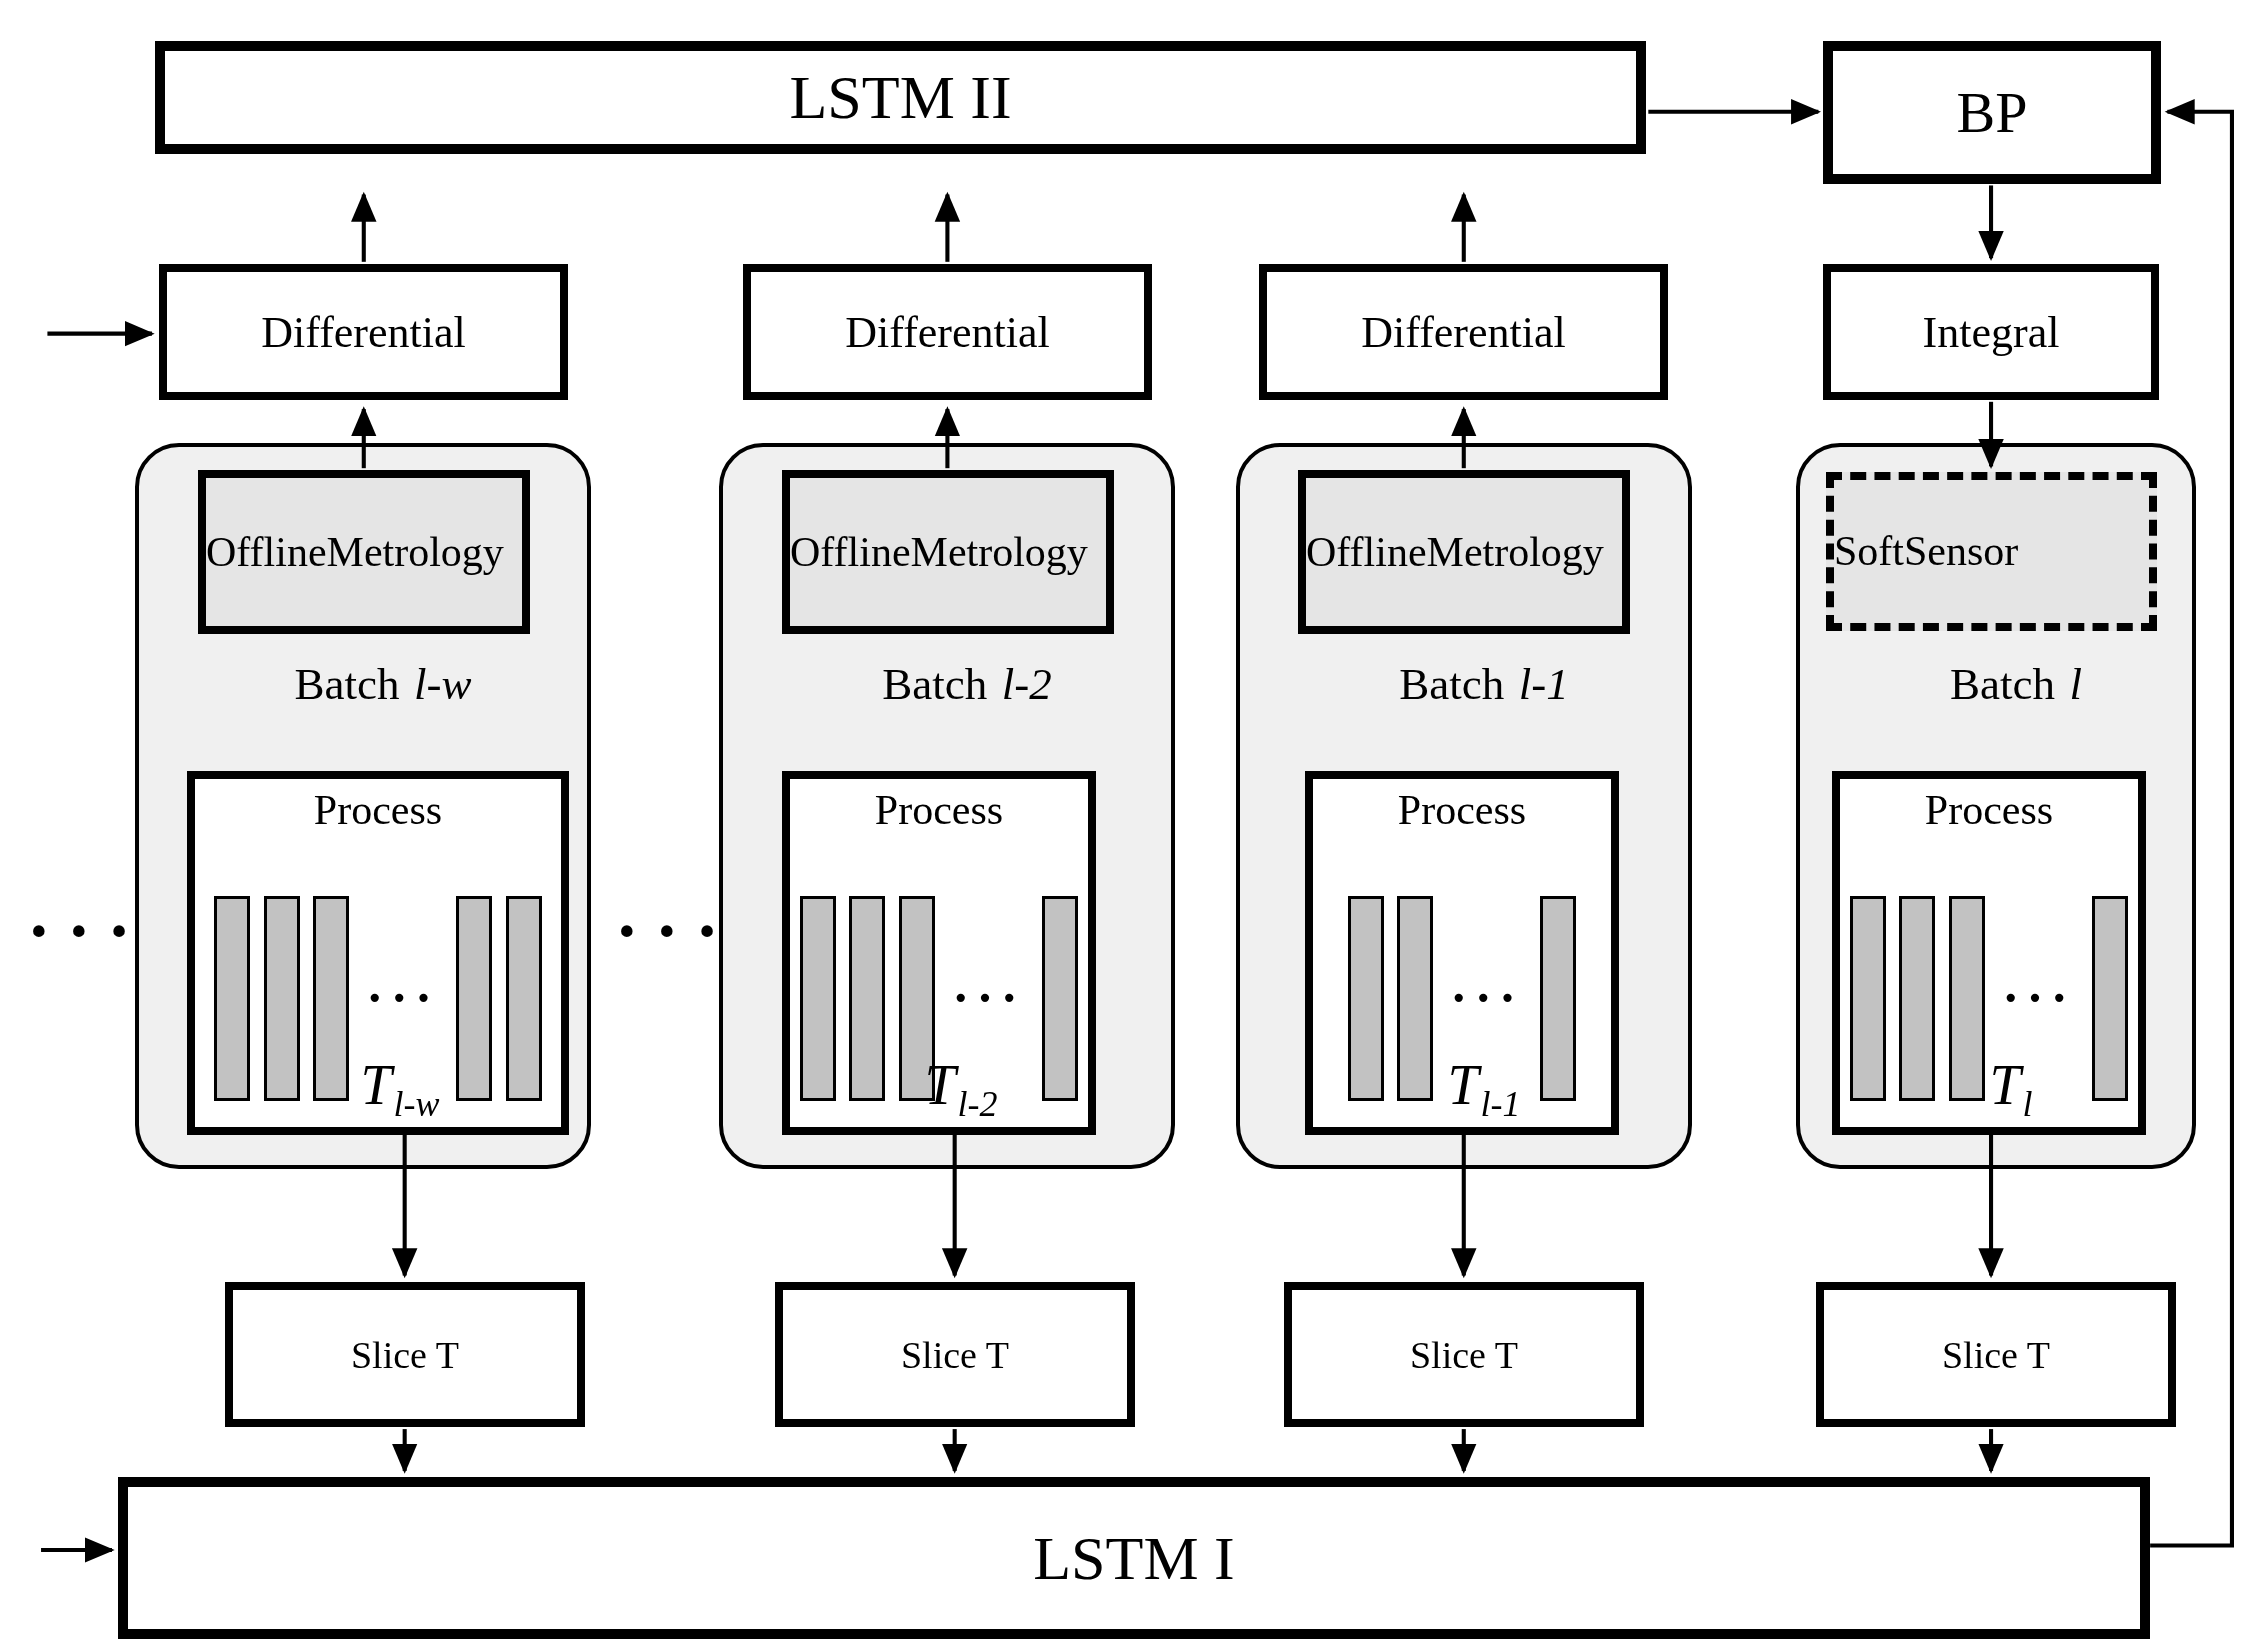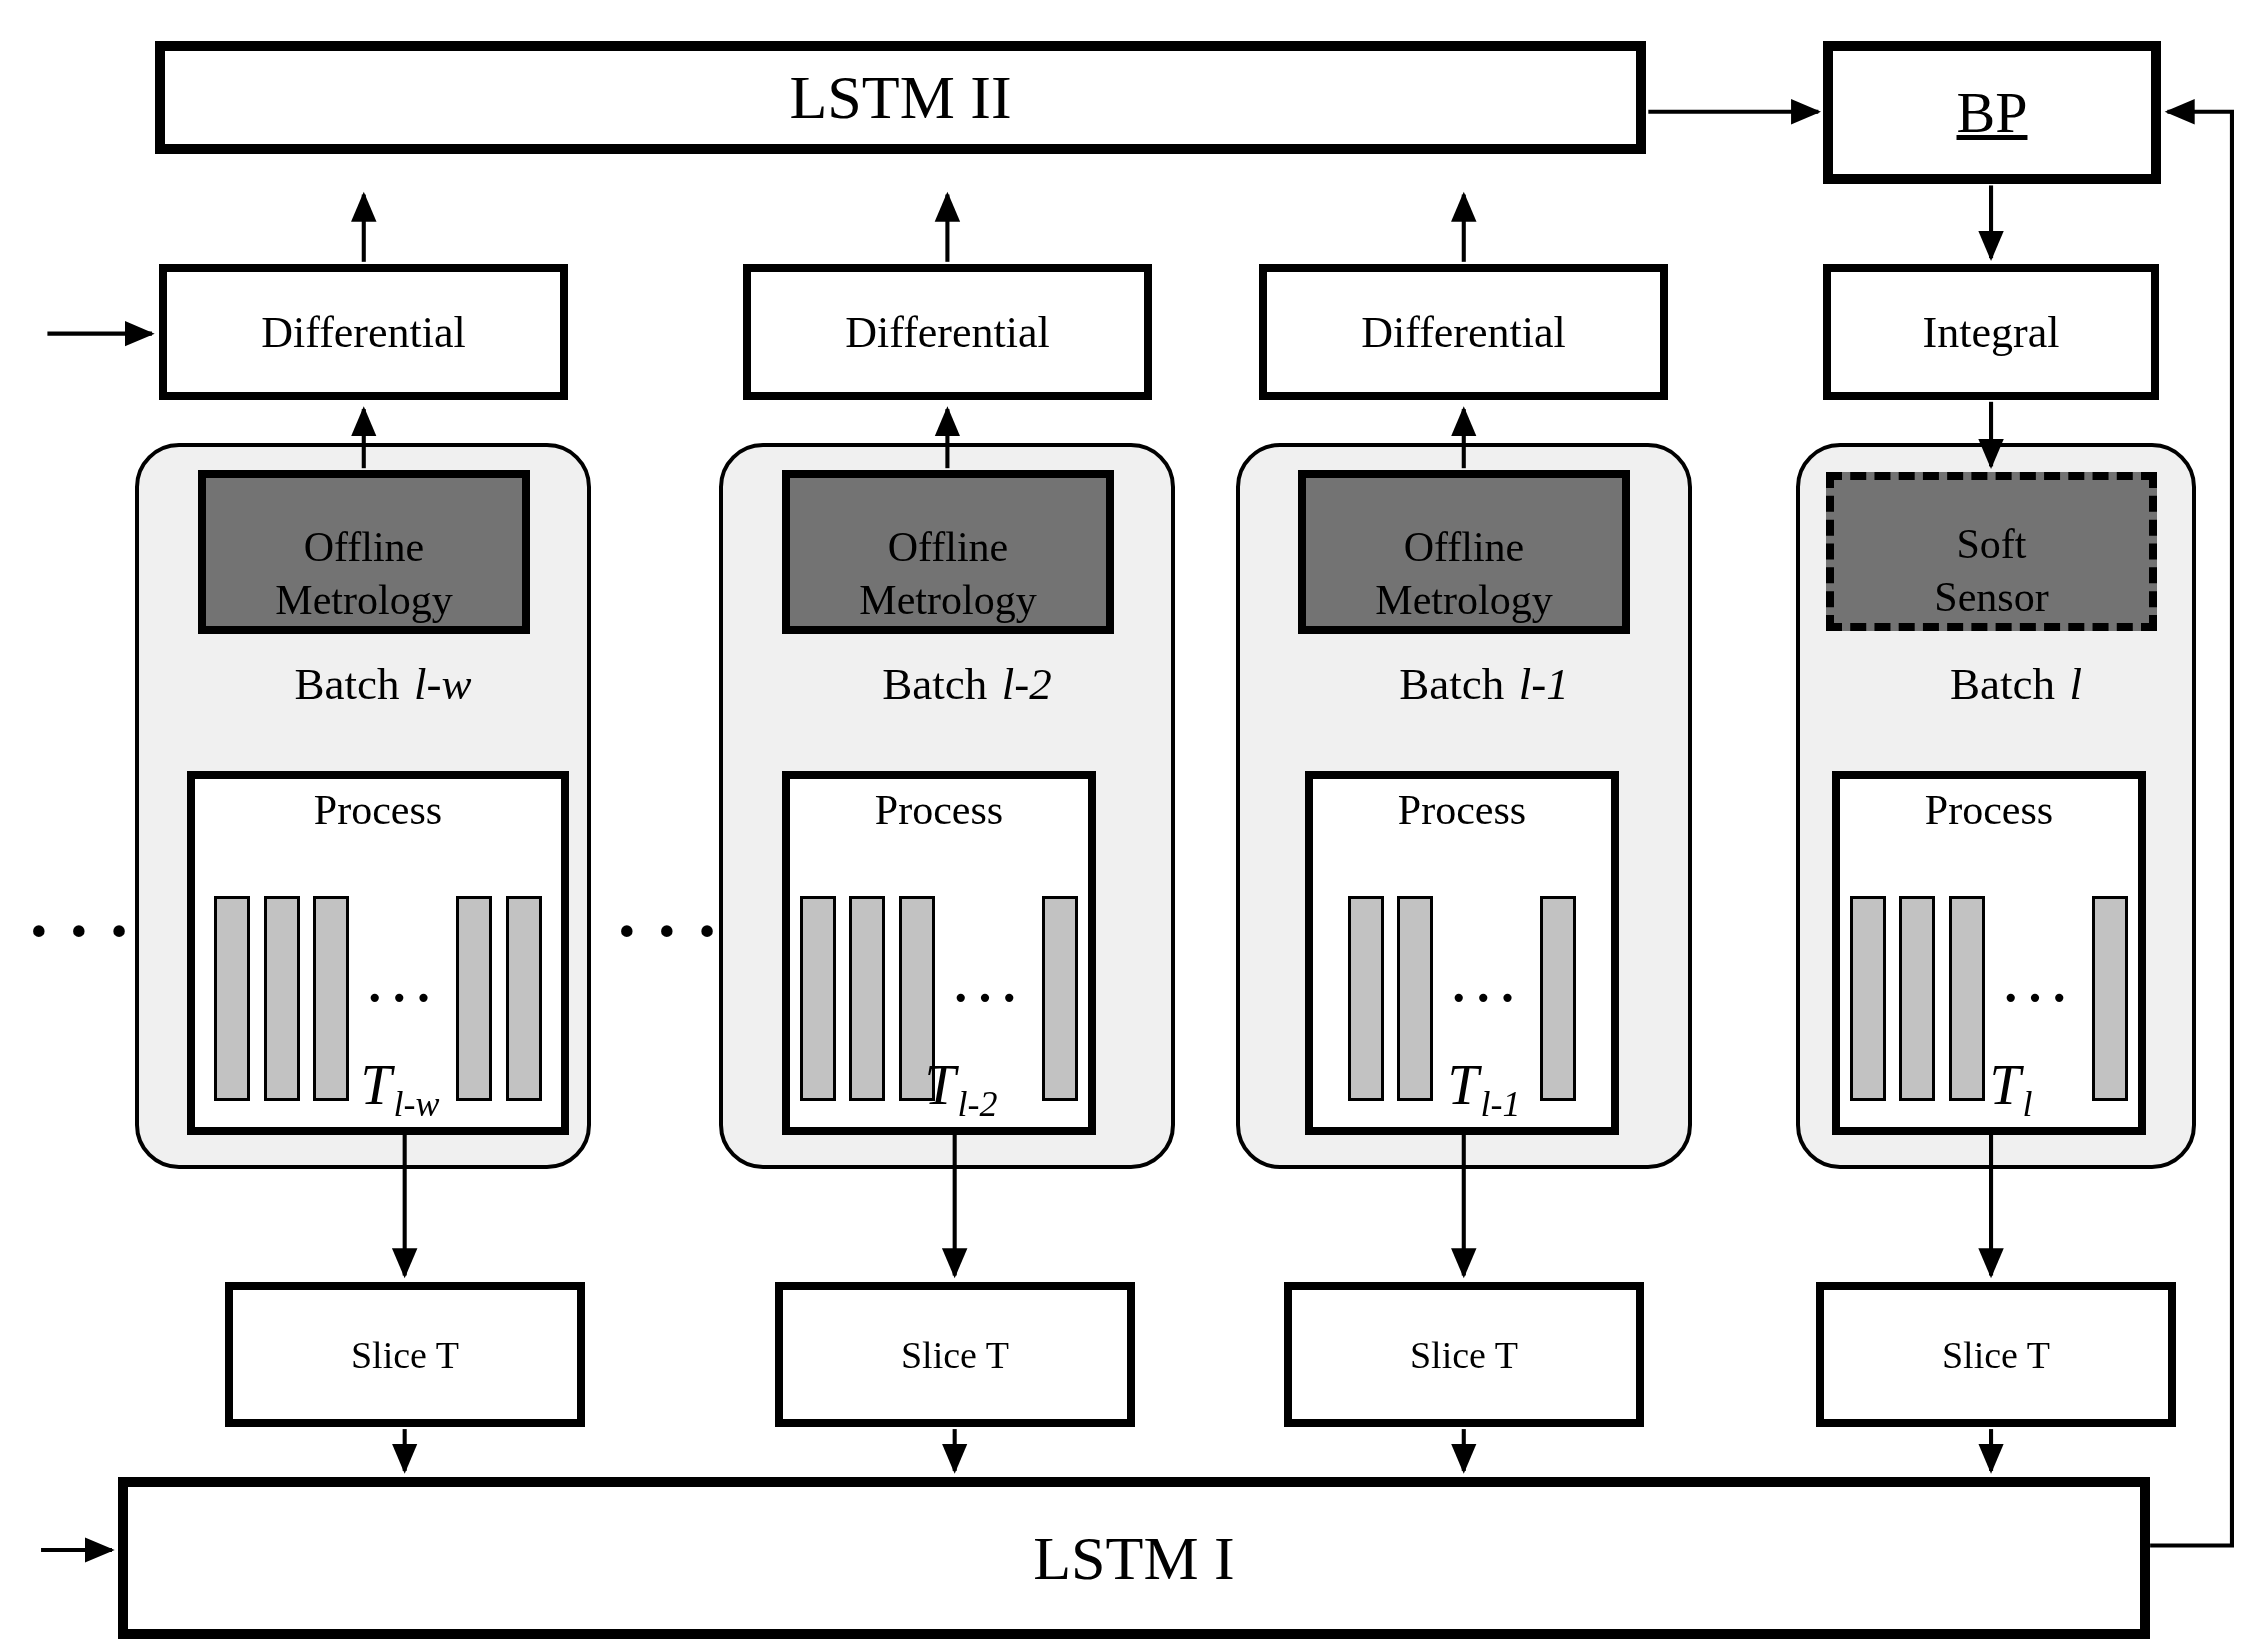--- a/index.html
+++ b/index.html
@@ -8,37 +8,37 @@
   #canvas {
     position:relative; width:2263px; height:1650px; background:#ffffff;
     font-family:"Liberation Serif","DejaVu Serif",serif; color:#000; overflow:hidden;
   }
   svg.wires { position:absolute; left:0; top:0; width:2263px; height:1650px; pointer-events:none; z-index:40; }
 
   .box { position:absolute; background:#fff; border:8.2px solid #000;
          display:flex; align-items:center; justify-content:center; text-align:center; z-index:20; }
 
   #lstm2 { left:155px; top:41px; width:1491px; height:113px; border-width:10px; font-size:62px; }
-  #bp    { left:1823px; top:41px; width:338px; height:143px; border-width:10px; font-size:58px;text-decoration:underline; }
+  #bp    { left:1823px; top:41px; width:338px; height:143px; border-width:10px; font-size:58px; }
   #lstm1 { left:118px; top:1477px; width:2032px; height:162px; border-width:10px; font-size:62px; }
 
   .diff { top:264px; height:136px; font-size:44px; }
   #diff1 { left:159px;  width:409px; }
   #diff2 { left:743px;  width:409px; }
   #diff3 { left:1259px; width:409px; }
   #integral { left:1823px; top:264px; width:336px; height:136px; font-size:44px; }
 
   .container { position:absolute; background:#f0f0f0; border:4.5px solid #000; border-radius:44px; z-index:5; }
   #cont1 { left:135px;  top:443px; width:456px; height:726px; }
   #cont2 { left:719px;  top:443px; width:456px; height:726px; }
   #cont3 { left:1236px; top:443px; width:456px; height:726px; }
   #cont4 { left:1796px; top:443px; width:400px; height:726px; }
 
-  .measure { position:absolute; background:#737373; border:8.2px solid #000; z-index:20;
-             display:flex; flex-direction:column; align-items:center; justify-content:flex-end;
+  .measure { position:absolute; background:#e5e5e5; border:8.2px solid #000; z-index:20;
+             display:flex; flex-direction:row; align-items:center; justify-content:flex-start;
              font-size:42px; line-height:1.25; }
   #om1  { left:198px;  top:470px; width:332px; height:164px; }
   #om2  { left:782px;  top:470px; width:332px; height:164px; }
   #om3  { left:1298px; top:470px; width:332px; height:164px; }
   #soft { left:1826px; top:472px; width:331px; height:159px; border-style:dashed; }
 
   .batch { position:absolute; top:656px; height:56px; z-index:20;
            display:flex; align-items:center; justify-content:center; font-size:45px;padding-left:40px; }
   #batch1 { left:135px;  width:456px; }
   #batch2 { left:719px;  width:456px; }

